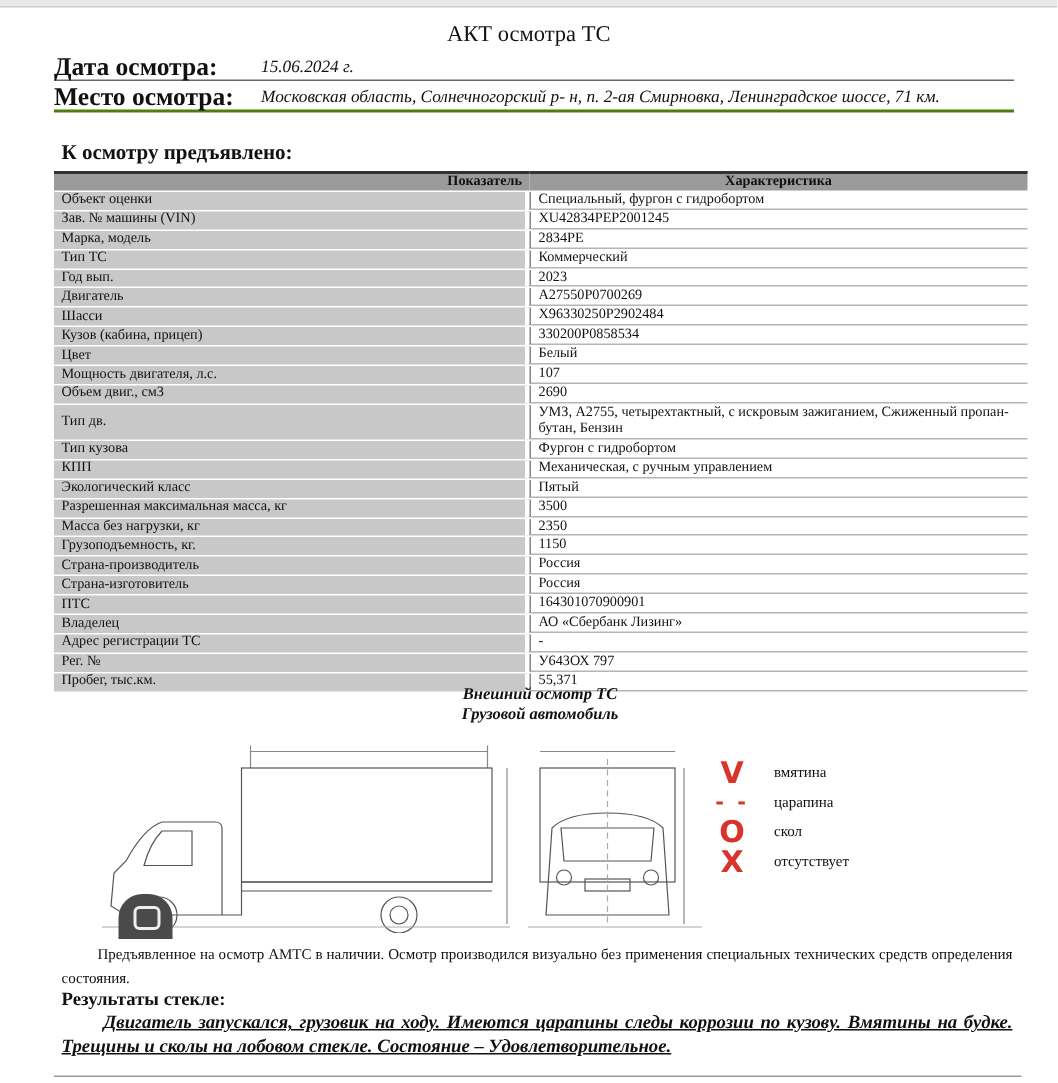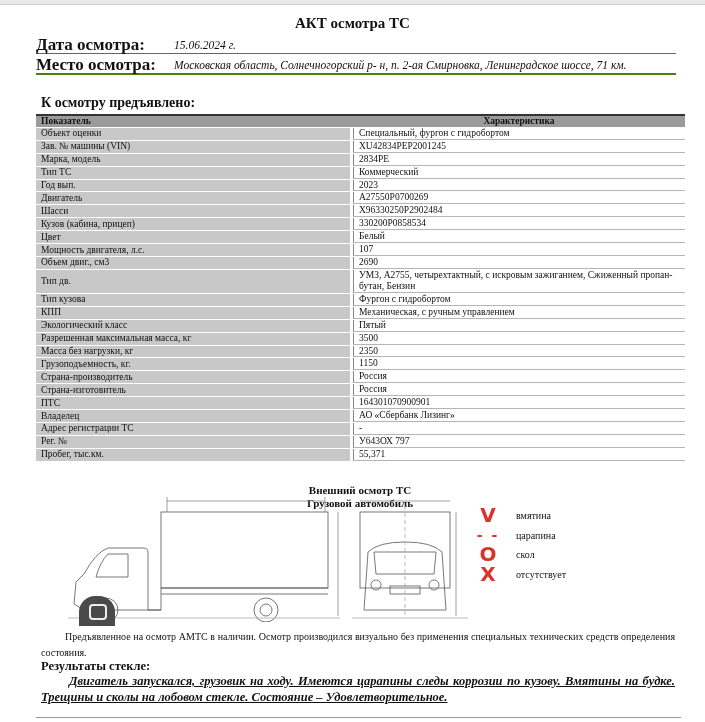--- a/index.html
+++ b/index.html
@@ -1,33 +1,33 @@
 <!DOCTYPE html>
 <html><head>
 <meta charset="utf-8">
 <style>
   html, body { margin: 0; padding: 0; background: #ffffff; }
   body { width: 705px; height: 722px; position: relative; overflow: hidden; font-family: "Liberation Serif", "DejaVu Serif", serif; color: #111; }
   .topbar { position: absolute; left: 0; top: 0; width: 705px; height: 4px; background: #e9e9e9; border-bottom: 1px solid #cfcfcf; }
-  .title { position: absolute; left: 0; width: 705px; top: 15px; text-align: center; font-weight: bold; font-size: 15px; }
+  .title { position: absolute; left: 0; width: 705px; top: 15px; text-align: center; font-weight: normal; font-size: 15px; }
   .info { position: absolute; left: 36px; width: 640px; }
   .info-row { display: flex; align-items: flex-end; height: 19px; border-bottom: 2px solid #4d7c0f; }
   .info-row:first-child { border-bottom: 1.5px solid #666; }
   .info-label { width: 136px; font-weight: bold; font-size: 17px; line-height: 17px; }
   .info-value { font-style: italic; font-size: 11.5px; line-height: 15px; padding-left: 2px; white-space: nowrap; }
   .section-title { position: absolute; left: 41px; top: 95px; font-weight: bold; font-size: 14px; }
   table.params { position: absolute; left: 36px; top: 113px; width: 649px; border-collapse: separate; border-spacing: 0 1px; font-size: 9.5px; }
   table.params td, table.params th { padding: 0 5px; height: 10.9px; line-height: 10.9px; }
   table.params th { background: #9b9b9b; font-weight: bold; border-top: 2px solid #333; }
-  table.params th.c1 { text-align: left; width: 307px; }
+  table.params th.c1 { text-align: right; width: 307px; }
   table.params th.c2 { text-align: center; }
   table.params td.c1 { background: #c8c8c8; border-right: 3px solid #fff; }
   table.params td.c2 { background: #fff; border-bottom: 1px solid #b5b5b5; border-left: 1px solid #888; }
   table.params tr.tall td { height: 22px; line-height: 11px; }
-  .ext-title { position: absolute; left: 240px; width: 240px; top: 484px; text-align: center; font-weight: bold; font-size: 11px; line-height: 13px; }
+  .ext-title { position: absolute; left: 240px; width: 240px; top: 457px; text-align: center; font-weight: bold; font-size: 11px; line-height: 13px; font-style: italic; }
   .drawing { position: absolute; left: 68px; top: 482px; width: 400px; height: 140px; }
   .legend { position: absolute; left: 474px; top: 506px; }
   .legend-item { display: flex; align-items: center; height: 19.5px; }
   .legend-sym { width: 28px; text-align: center; color: #d9342b; font-family: "DejaVu Sans", sans-serif; font-weight: bold; font-size: 20px; line-height: 19px; }
   .legend-sym.dash { font-size: 14px; letter-spacing: 2px; }
   .legend-label { margin-left: 14px; font-size: 10px; }
   .para { position: absolute; left: 41px; width: 634px; top: 629px; font-size: 10px; line-height: 15.5px; text-align: justify; text-indent: 24px; }
   .results-title { position: absolute; left: 41px; top: 659px; font-weight: bold; font-size: 12.5px; }
   .results-text { position: absolute; left: 41px; width: 634px; top: 674px; font-size: 12.5px; line-height: 15.5px; font-style: italic; font-weight: bold; text-decoration: underline; text-indent: 28px; text-align: justify; }
   .bottom-rule { position: absolute; left: 36px; width: 645px; top: 717px; height: 0; border-top: 1px solid #999; }

